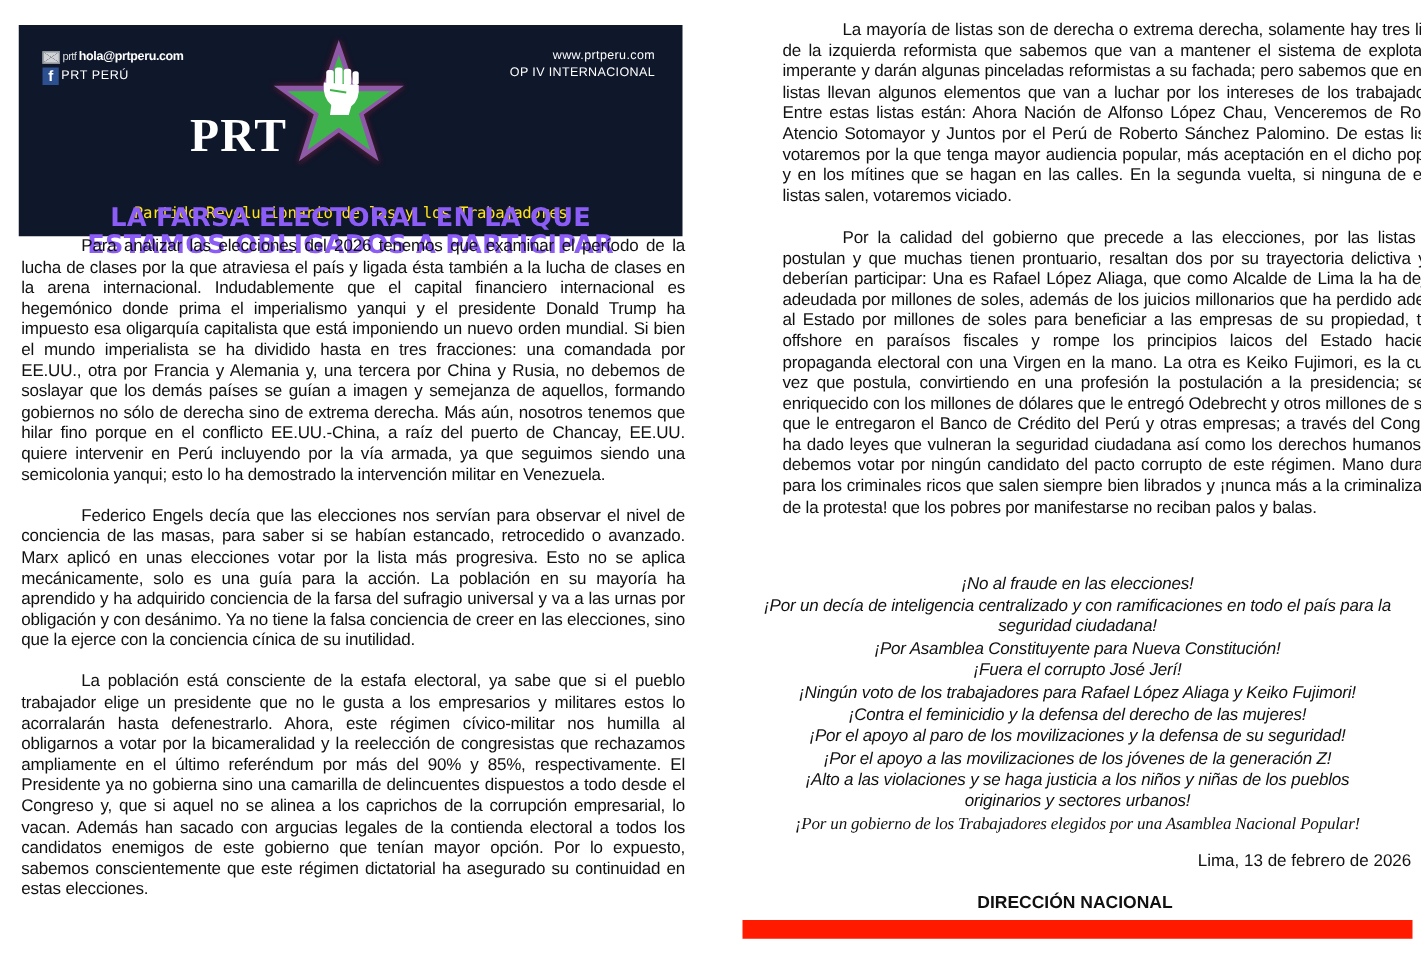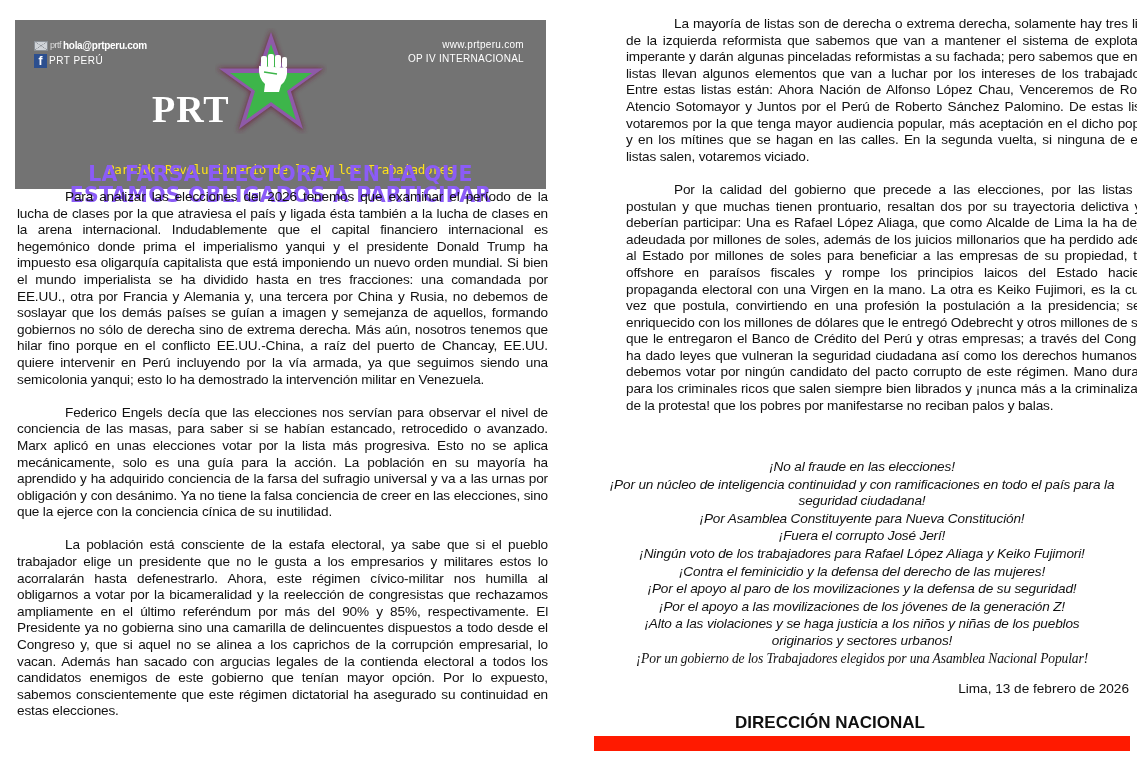--- a/index.html
+++ b/index.html
@@ -1,21 +1,21 @@
 <!DOCTYPE html>
 <html><head>
 <meta charset="utf-8">
 <style>
   html, body { margin: 0; padding: 0; background: #ffffff; }
   body { width: 1137px; height: 771px; position: relative; overflow: hidden;
          font-family: "Liberation Sans", sans-serif; color: #111; }
 
   
   .banner { position: absolute; left: 15px; top: 20px; width: 531px; height: 169px;
-            background: #737373; }
+            background: #0f172a; }
   .contact { position: absolute; left: 19px; top: 18px; font-size: 9.5px; color: #fff; line-height: 15px; }
   .contact-row { display: flex; align-items: center; gap: 2px; }
   .mail-icon { width: 14px; height: 10px; background: #cfd3d8; border: 1px solid #8a8f95; position: relative; box-sizing: border-box; }
   .mail-icon:before { content: ""; position: absolute; left: 0; top: 0; width: 12px; height: 8px;
      background: linear-gradient(to bottom right, transparent 46%, #7d8288 48%, transparent 52%),
                  linear-gradient(to bottom left, transparent 46%, #7d8288 48%, transparent 52%); }
   .mail-pre { font-size: 9px; color: #ddd; letter-spacing: -0.5px; }
   .email { font-weight: bold; font-size: 10px; color: #fff; letter-spacing: -0.3px; }
   .fb-icon { width: 13px; height: 14px; background: #2c4f8f; color: #fff; font-weight: bold;
              font-size: 12px; line-height: 15px; text-align: center; }
@@ -40,22 +40,22 @@
          letter-spacing: -0.15px; }
   .col p { margin: 0 0 16.6px 0; text-indent: 48px; }
   .col-left { left: 17px; top: 189px; width: 531px; }
   .col-right { left: 626px; top: 16px; width: 536px; }
 
   .slogans { position: absolute; left: 594px; top: 458px; width: 536px; text-align: center;
              font-style: italic; font-size: 13.6px; line-height: 16.6px; letter-spacing: -0.15px; }
   .slogans div { margin: 1px; }
 
   .dateline { position: absolute; right: 8px; top: 681px; font-size: 13.6px; }
-  .signature { position: absolute; left: 562px; width: 536px; top: 713px; text-align: center;
-               font-weight: bold; font-size: 17px; }
+  .signature { position: absolute; left: 592px; width: 536px; top: 713px; text-align: center;
+               font-weight: bold; font-size: 14px; }
   .footer-bar { position: absolute; left: 594px; top: 736px; width: 536px; height: 15px; background: #ff1a00; }
 </style>
 </head>
 <body>
 
 <div class="banner">
   <div class="contact">
     <div class="contact-row">
       <span class="mail-icon"></span>
       <span class="mail-pre">prtf</span>
@@ -107,21 +107,21 @@
   <p>La población está consciente de la estafa electoral, ya sabe que si el pueblo trabajador elige un presidente que no le gusta a los empresarios y militares estos lo acorralarán hasta defenestrarlo. Ahora, este régimen cívico-militar nos humilla al obligarnos a votar por la bicameralidad y la reelección de congresistas que rechazamos ampliamente en el último referéndum por más del 90% y 85%, respectivamente. El Presidente ya no gobierna sino una camarilla de delincuentes dispuestos a todo desde el Congreso y, que si aquel no se alinea a los caprichos de la corrupción empresarial, lo vacan. Además han sacado con argucias legales de la contienda electoral a todos los candidatos enemigos de este gobierno que tenían mayor opción. Por lo expuesto, sabemos conscientemente que este régimen dictatorial ha asegurado su continuidad en estas elecciones.</p>
 </div>
 
 <div class="col col-right">
   <p>La mayoría de listas son de derecha o extrema derecha, solamente hay tres listas de la izquierda reformista que sabemos que van a mantener el sistema de explotación imperante y darán algunas pinceladas reformistas a su fachada;  pero sabemos que en sus listas llevan algunos elementos que van a luchar por los intereses de los trabajadores. Entre estas listas están: Ahora Nación de Alfonso López Chau, Venceremos de Ronald Atencio Sotomayor y Juntos por el Perú de Roberto Sánchez Palomino. De estas listas, votaremos por la que tenga mayor audiencia popular, más aceptación en el dicho popular y en los mítines que se hagan en las calles. En la segunda vuelta, si ninguna de estas listas salen, votaremos viciado.</p>
   <p>Por la calidad del gobierno que precede a las elecciones, por las listas que postulan y que muchas tienen prontuario, resaltan dos por su trayectoria  delictiva y no deberían participar: Una es Rafael López Aliaga, que  como Alcalde de Lima la ha dejado adeudada por millones de soles, además de los juicios millonarios que ha perdido adeuda al Estado por millones de soles para beneficiar a las empresas de su propiedad, tiene offshore en paraísos fiscales y rompe los principios laicos del Estado haciendo propaganda electoral con una Virgen en la mano. La otra es Keiko Fujimori, es la cuarta vez que postula, convirtiendo en una profesión la postulación a la presidencia; se ha enriquecido con los millones de dólares que le entregó Odebrecht y otros millones de soles que le entregaron el Banco de Crédito del Perú y otras empresas; a través del Congreso ha dado leyes que vulneran la seguridad ciudadana así como los derechos humanos. No debemos votar por ningún candidato del pacto corrupto de este régimen. Mano dura ¡sí! para los criminales ricos que salen siempre bien librados y ¡nunca más a la criminalización de la protesta! que los pobres por manifestarse no reciban palos y balas.</p>
 </div>
 
 <div class="slogans">
   <div>¡No al fraude en las elecciones!</div>
-  <div style="padding:0 10px;">¡Por un núcleo de inteligencia continuidad y con ramificaciones  en todo el país para la seguridad ciudadana!</div>
+  <div style="padding:0 10px;">¡Por un decía de inteligencia centralizado y con ramificaciones  en todo el país para la seguridad ciudadana!</div>
   <div>¡Por Asamblea Constituyente para Nueva Constitución!</div>
   <div>¡Fuera el corrupto José Jerí!</div>
   <div>¡Ningún voto de los trabajadores para Rafael López Aliaga y Keiko Fujimori!</div>
   <div>¡Contra el feminicidio y la defensa del derecho de las mujeres!</div>
   <div>¡Por el apoyo al paro de los movilizaciones y la defensa de su seguridad!</div>
   <div>¡Por el apoyo a las movilizaciones  de  los jóvenes de la generación Z!</div>
   <div style="padding:0 24px;">¡Alto a las violaciones y se haga justicia a los niños y niñas de los pueblos originarios y sectores urbanos!</div>
   <div style="padding:0 24px;font-family:Liberation Serif, serif;">¡Por un gobierno de los Trabajadores elegidos por una Asamblea Nacional Popular!</div>
 </div>
 

